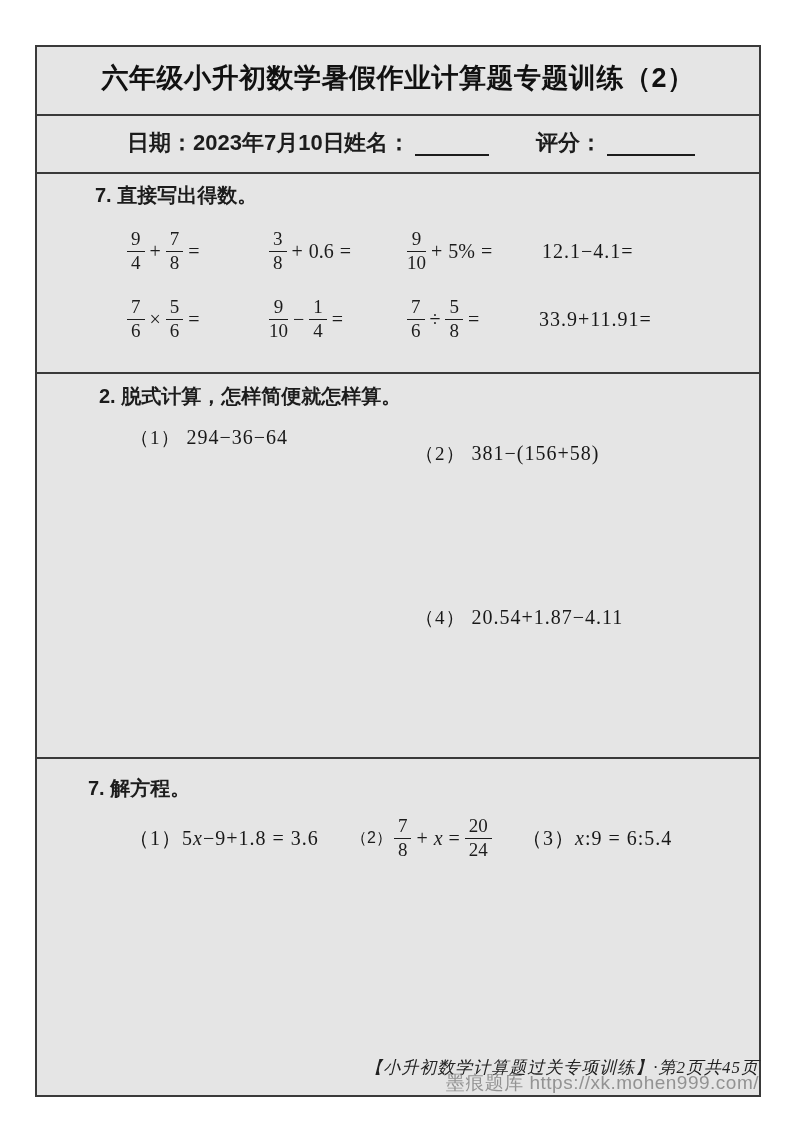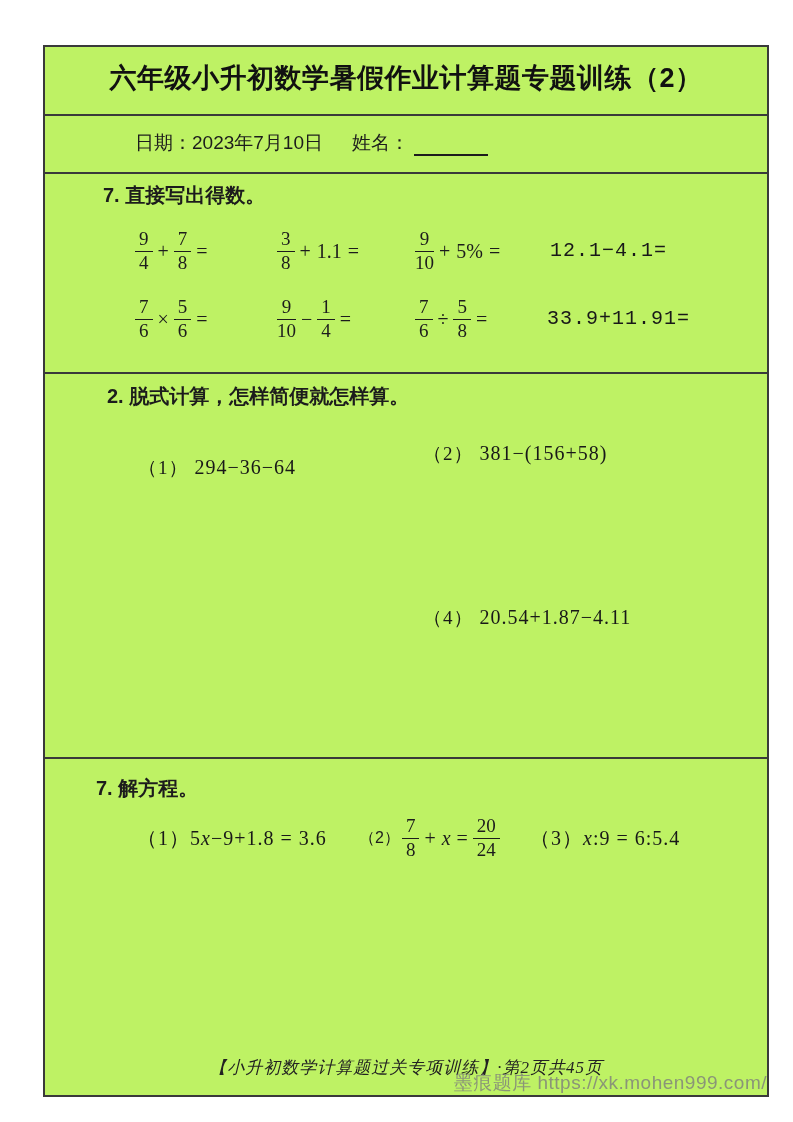--- a/index.html
+++ b/index.html
@@ -2,45 +2,45 @@
 <html><head>
 <meta charset="utf-8">
 <style>
   html,body{margin:0;padding:0;}
   body{
     width:793px;height:1122px;background:#ffffff;position:relative;
     font-family:"Liberation Sans", sans-serif;color:#1c1c1c;overflow:hidden;
   }
   .sheet{
     position:absolute;left:35px;top:45px;width:726px;height:1052px;
-    border:2px solid #3a3a3a;box-sizing:border-box;background:#bef264;margin-left:8px;
+    border:2px solid #3a3a3a;box-sizing:border-box;background:#e5e5e5;
   }
   .divider{position:absolute;left:0;right:0;height:2px;background:#3a3a3a;}
   .page-title{
     position:absolute;top:13px;left:0;right:0;text-align:center;
     font-size:27px;font-weight:700;letter-spacing:0.5px;color:#111;
   }
-  .info-row{position:absolute;top:83px;left:0;right:8px;height:32px;font-size:19px;font-weight:400;}
+  .info-row{position:absolute;top:83px;left:0;right:8px;height:32px;font-size:22px;font-weight:700;}
   .info-item{position:absolute;white-space:nowrap;line-height:26px;}
   .uline{display:inline-block;border-bottom:2px solid #1c1c1c;height:19px;vertical-align:bottom;margin-left:5px;}
   .sec-title{position:absolute;font-size:20px;font-weight:700;white-space:nowrap;}
   .math{font-family:"Liberation Serif","DejaVu Serif",serif;font-size:20px;letter-spacing:1px;color:#181818;}
   .calc-item{position:absolute;height:46px;display:flex;align-items:center;white-space:nowrap;}
   .frac{display:inline-block;text-align:center;font-family:"Liberation Serif","DejaVu Serif",serif;
         font-size:19px;line-height:1.08;letter-spacing:0;margin:0 2px;}
   .frac .num{display:block;padding:0 4px 1px;border-bottom:1.6px solid #1c1c1c;}
   .frac .den{display:block;padding-top:1px;}
   .op{font-family:"Liberation Serif","DejaVu Serif",serif;font-size:20px;margin:0 3px;}
-  .plain-line{line-height:46px;font-family:Liberation Mono, monospace;}
+  .plain-line{line-height:46px;}
   .prob{position:absolute;white-space:nowrap;}
   .prob .lbl{font-family:"Liberation Serif","DejaVu Serif",serif;font-size:19px;margin-right:6px;}
   .eq-item{position:absolute;display:flex;align-items:center;height:58px;white-space:nowrap;}
   .var{font-style:italic;font-family:"Liberation Serif","DejaVu Serif",serif;}
   .footer-line{
-    position:absolute;top:1009px;left:0;right:0;text-align:center;
+    position:absolute;top:1009px;left:0;right:0;text-align:right;
     font-family:"Liberation Serif","DejaVu Serif",serif;font-style:italic;
     font-size:17px;color:#222;letter-spacing:1px;
   }
   .watermark{
     position:absolute;top:1023px;left:0;right:0;text-align:right;
     font-size:19px;color:rgba(125,125,125,0.8);letter-spacing:0.5px;
   }
 </style>
 </head>
 <body>
@@ -52,20 +52,23 @@
   <div class="divider" style="top:325px"></div>
   <div class="divider" style="top:710px"></div>
 
   <div class="page-title">六年级小升初数学暑假作业计算题专题训练（2）</div>
 
   <div class="info-row">
     <span class="info-item" style="left:90px">日期：2023年7月10日</span>
     <span class="info-item" style="left:307px">
       <span>姓名：</span><span class="uline" style="width:74px"></span>
     </span>
+    <span class="info-item" style="left:499px">
+      <span>评分：</span><span class="uline" style="width:88px"></span>
+    </span>
   </div>
 
   <div class="sec-title" style="left:58px;top:135px">7. 直接写出得数。</div>
 
   <div class="calc-item" style="left:88px;top:181px">
     <span class="frac">
         <span class="num">9</span>
         <span class="den">4</span>
       </span>
     <span class="op">+</span>
@@ -75,21 +78,21 @@
       </span>
     <span class="op">=</span>
   </div>
 
   <div class="calc-item" style="left:230px;top:181px">
     <span class="frac">
         <span class="num">3</span>
         <span class="den">8</span>
       </span>
     <span class="op">+</span>
-    <span class="op">1.1</span>
+    <span class="op">0.6</span>
     <span class="op">=</span>
   </div>
 
   <div class="calc-item" style="left:368px;top:181px">
     <span class="frac">
         <span class="num">9</span>
         <span class="den">10</span>
       </span>
     <span class="op">+</span>
     <span class="op">5%</span>
@@ -134,21 +137,21 @@
         <span class="num">5</span>
         <span class="den">8</span>
       </span>
     <span class="op">=</span>
   </div>
 
   <div class="calc-item math plain-line" style="left:502px;top:249px">33.9+11.91=</div>
 
   <div class="sec-title" style="left:62px;top:336px">2. 脱式计算，怎样简便就怎样算。</div>
 
-  <div class="prob math" style="left:93px;top:408px">
+  <div class="prob math" style="left:93px;top:378px">
     <span class="lbl">（1）</span><span>294−36−64</span>
   </div>
   <div class="prob math" style="left:378px;top:394px">
     <span class="lbl">（2）</span><span>381−(156+58)</span>
   </div>
   <div class="prob math" style="left:378px;top:558px">
     <span class="lbl">（4）</span><span>20.54+1.87−4.11</span>
   </div>
 
   <div class="sec-title" style="left:51px;top:728px">7. 解方程。</div>

